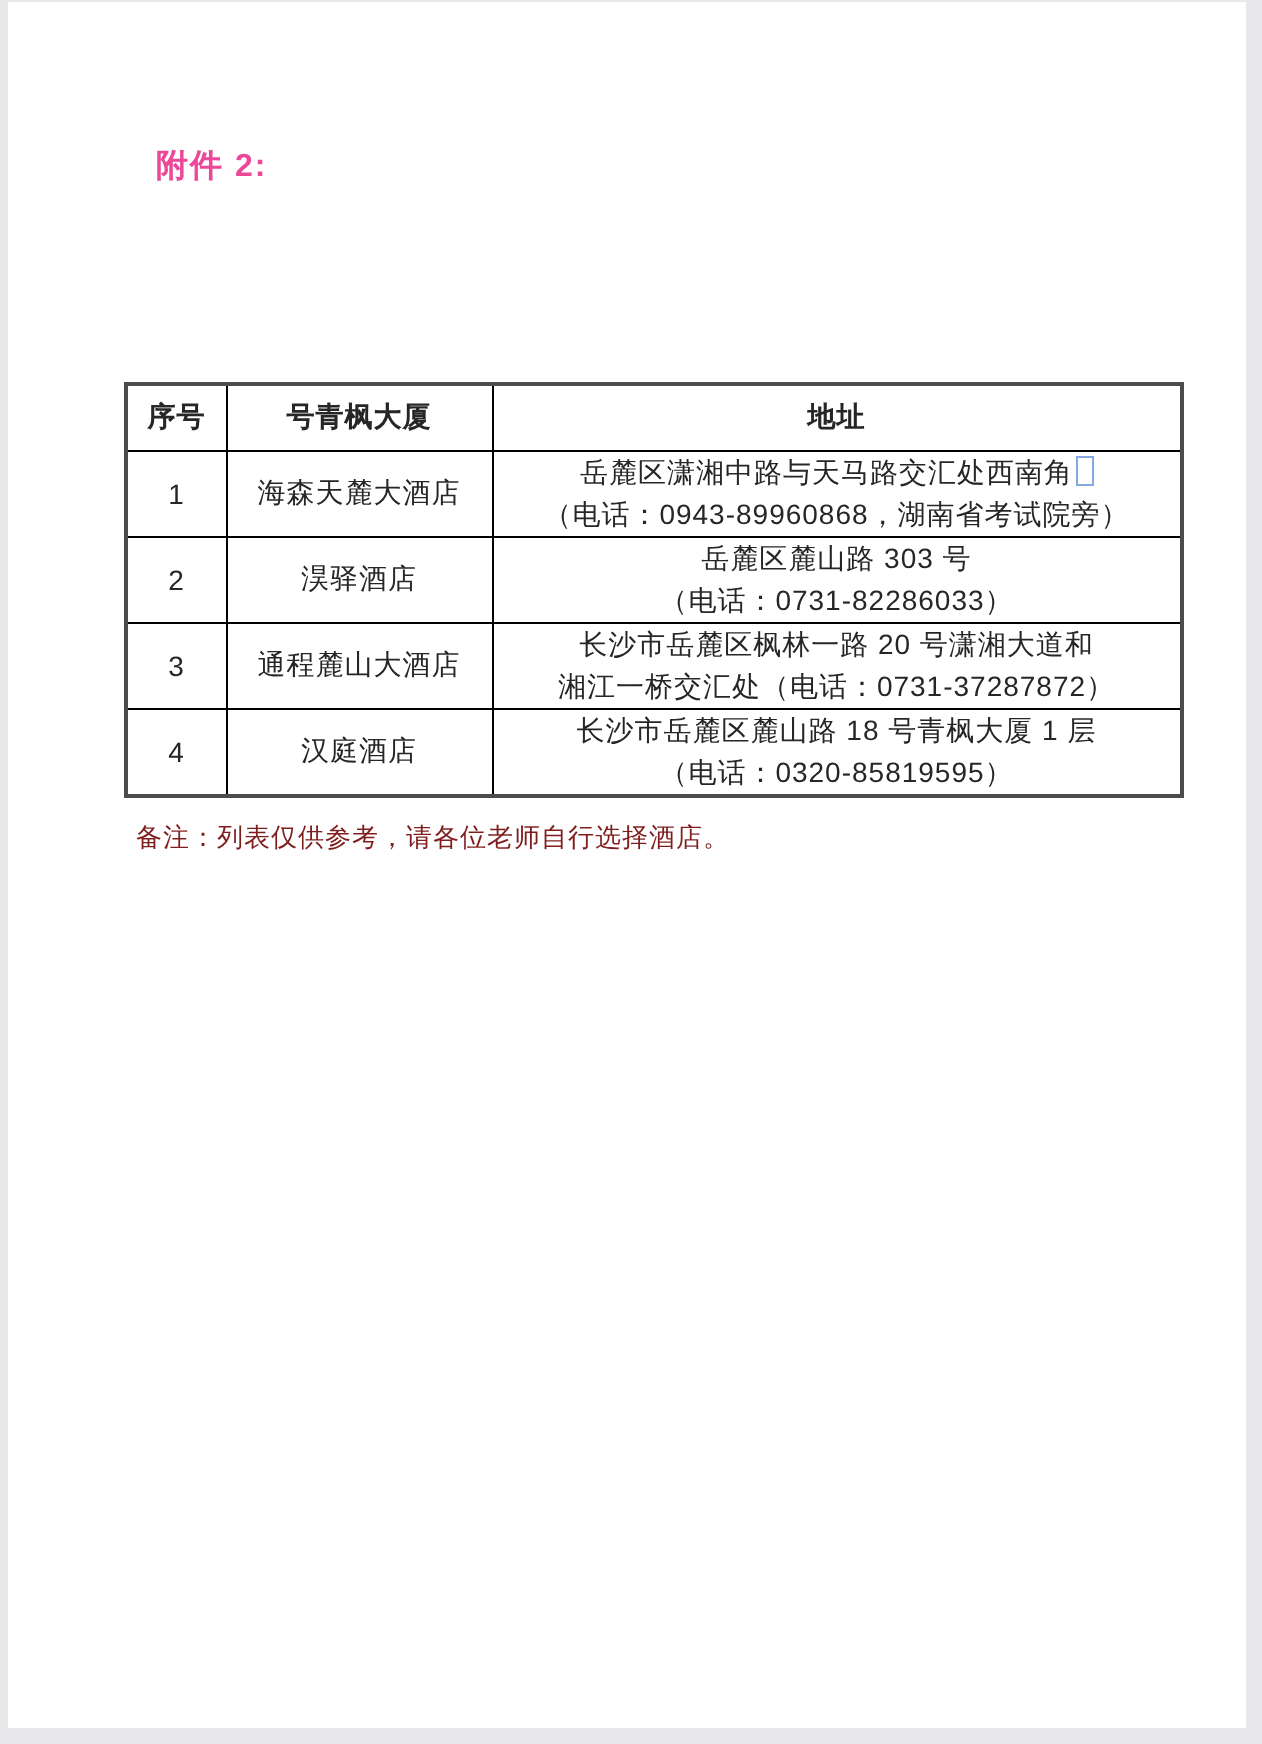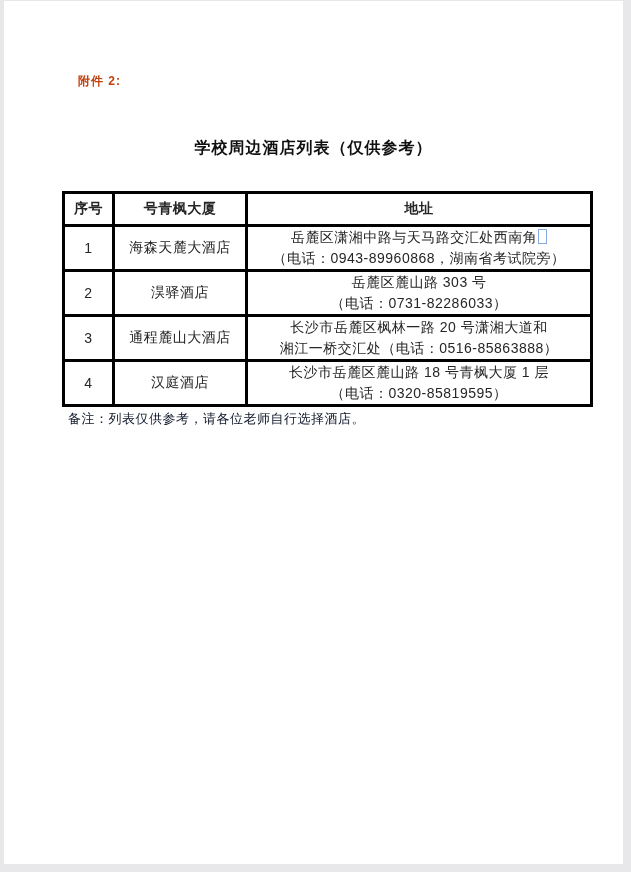--- a/index.html
+++ b/index.html
@@ -11,44 +11,44 @@
   }
   .page {
     position: absolute;
     left: 4px; top: 1px;
     width: 619px; height: 863px;
     background: #ffffff;
   }
   .attachment-label {
     position: absolute;
     left: 74px; top: 72px;
-    font-size: 12px;
+    font-size: 16px;
     font-weight: bold;
-    color: #c2410c;
+    color: #ec4899;
     letter-spacing: 1px;
   }
   .doc-title {
     position: absolute;
     left: 0; top: 137px;
     width: 619px;
     text-align: center;
     font-size: 16px;
     font-weight: bold;
     color: #111111;
     letter-spacing: 1px;
   }
   table.hotel-table {
     position: absolute;
     left: 58px; top: 190px;
     width: 528px;
     border-collapse: collapse;
     table-layout: fixed;
   }
   .hotel-table th, .hotel-table td {
-    border: 3px solid #000000;
+    border: 1px solid #000000;
     text-align: center;
     vertical-align: middle;
     color: #262626;
     font-size: 14px;
     letter-spacing: 0.5px;
     padding: 0 2px;
   }
   .hotel-table { border: 2px solid #4c4c4c; }
   .hotel-table thead th {
     height: 33px;
@@ -61,32 +61,31 @@
     display: inline-block;
     width: 9px; height: 15px;
     border: 1px solid #84a9e5;
     vertical-align: -2px;
     margin-left: 1px;
   }
   .note {
     position: absolute;
     left: 64px; top: 409px;
     font-size: 13px;
-    color: #0f172a;
+    color: #7f1d1d;
     letter-spacing: 0.5px;
   }
 </style>
 </head>
 <body>
 
 <div class="page">
 
   <div class="attachment-label">附件 2:</div>
 
-  <div class="doc-title">学校周边酒店列表（仅供参考）</div>
 
   <table class="hotel-table">
     <colgroup>
       <col style="width:50px">
       <col style="width:133px">
       <col style="width:345px">
     </colgroup>
     <thead>
       <tr>
         <th>序号</th>
@@ -109,21 +108,21 @@
         <td>
           <div class="addr-line"><span>岳麓区麓山路 303 号</span></div>
           <div class="addr-line"><span>（电话：0731-82286033）</span></div>
         </td>
       </tr>
       <tr>
         <td>3</td>
         <td>通程麓山大酒店</td>
         <td>
           <div class="addr-line"><span>长沙市岳麓区枫林一路 20 号潇湘大道和</span></div>
-          <div class="addr-line"><span>湘江一桥交汇处（电话：0516-85863888）</span></div>
+          <div class="addr-line"><span>湘江一桥交汇处（电话：0731-37287872）</span></div>
         </td>
       </tr>
       <tr>
         <td>4</td>
         <td>汉庭酒店</td>
         <td>
           <div class="addr-line"><span>长沙市岳麓区麓山路 18 号青枫大厦 1 层</span></div>
           <div class="addr-line"><span>（电话：0320-85819595）</span></div>
         </td>
       </tr>

